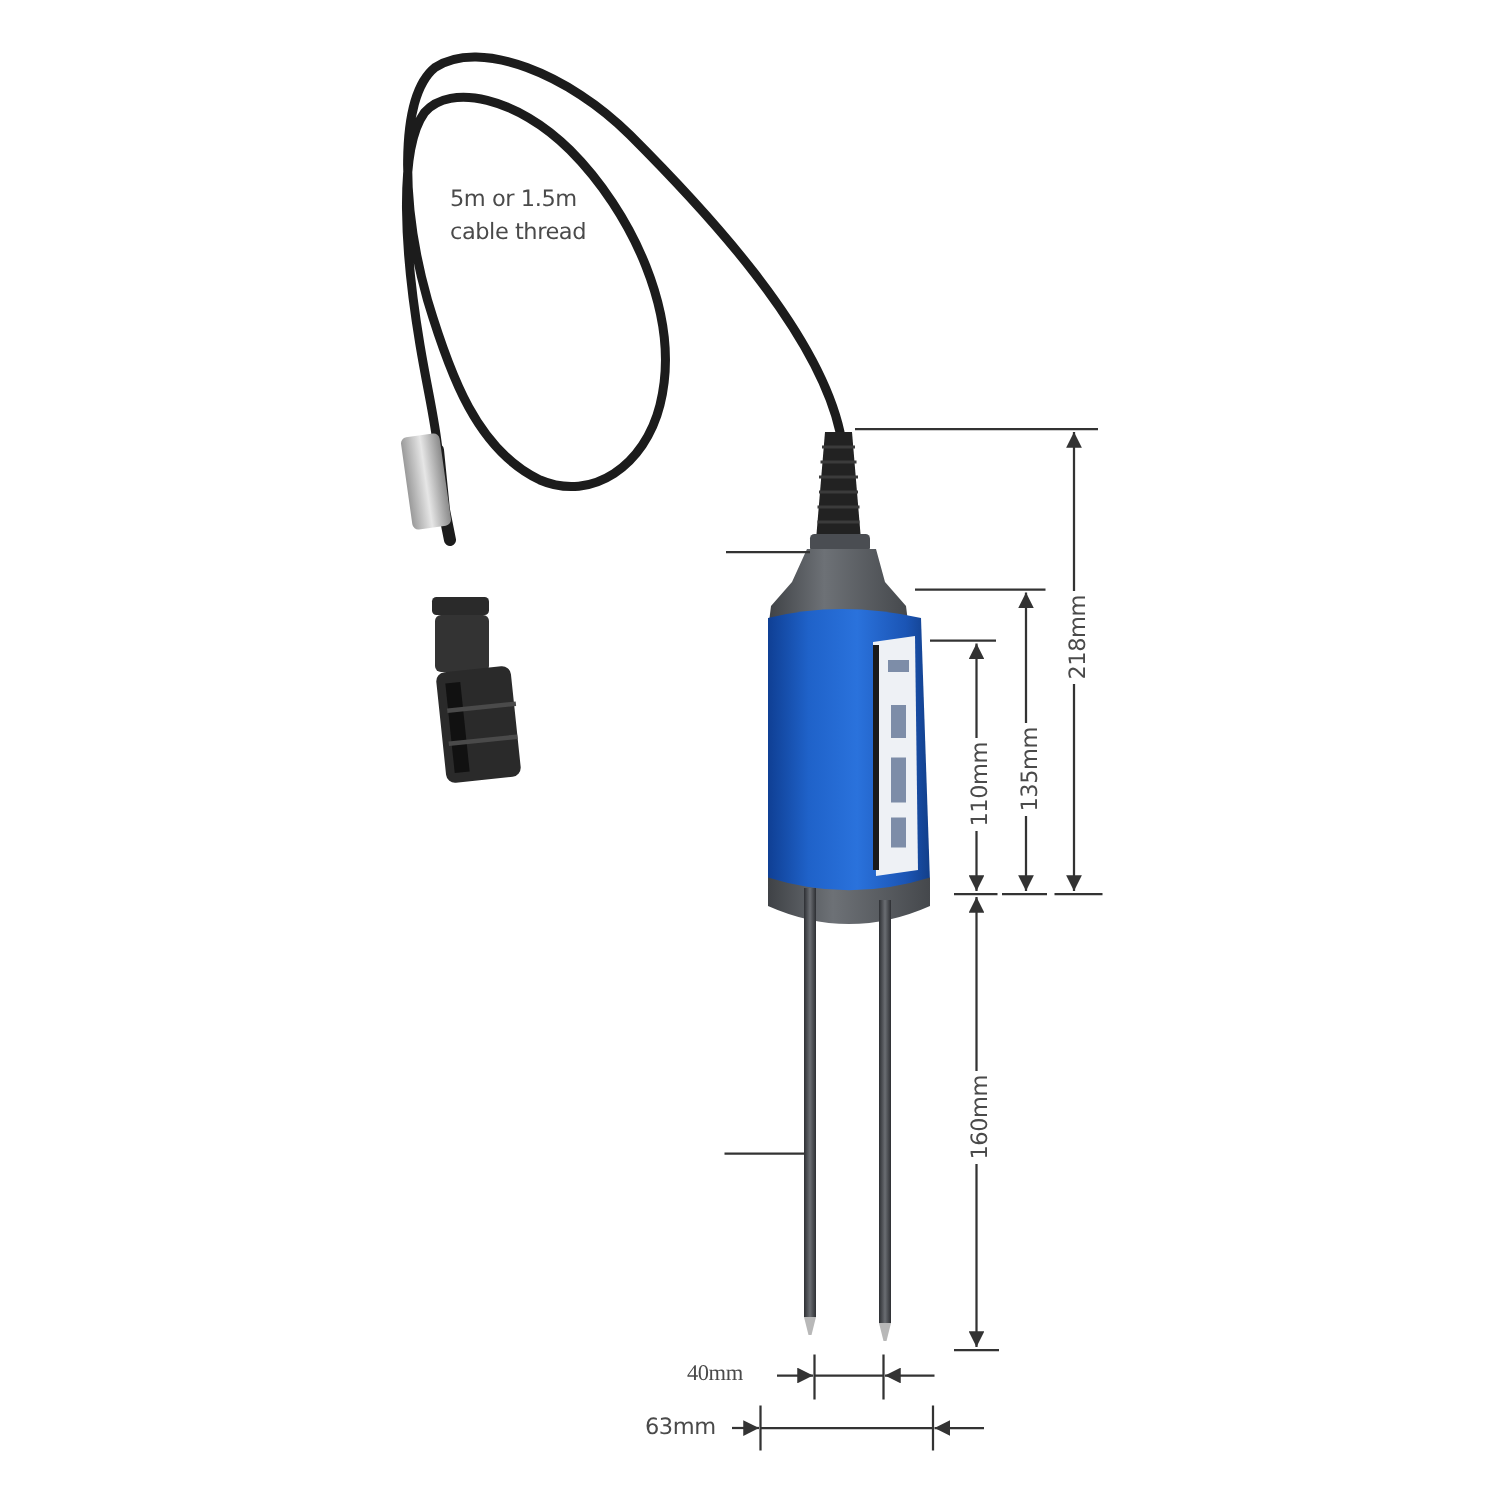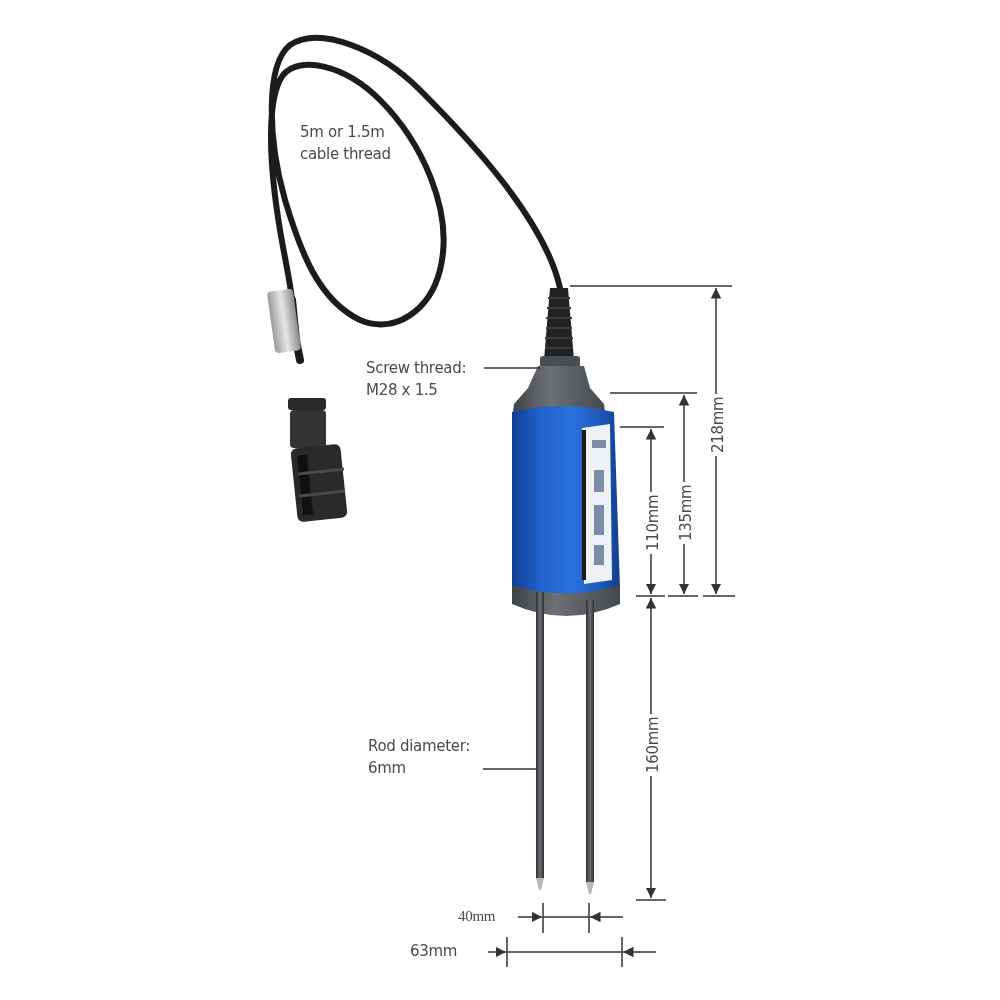--- a/index.html
+++ b/index.html
@@ -131,30 +131,22 @@
       <line x1="507" y1="952" x2="622" y2="952"></line>
       <line x1="656" y1="952" x2="623" y2="952" marker-end="url(#arrowEnd)"></line>
     </g>
   </svg>
 
   <div class="label" style="left:300px;top:121px;">
     <div>5m or 1.5m</div>
     <div>cable thread</div>
   </div>
 
-  <div class="label" style="left:366px;top:357px;">
-    <div>Screw thread:</div>
-    <div>M28 x 1.5</div>
-  </div>
 
-  <div class="label" style="left:368px;top:735px;">
-    <div>Rod diameter:</div>
-    <div>6mm</div>
-  </div>
 
   <div class="vlabel" style="left:687px;top:414px;width:56px;text-align:center;">218mm</div>
   <div class="vlabel" style="left:655px;top:502px;width:56px;text-align:center;">135mm</div>
   <div class="vlabel" style="left:622px;top:512px;width:56px;text-align:center;">110mm</div>
   <div class="vlabel" style="left:622px;top:734px;width:56px;text-align:center;">160mm</div>
 
   <div class="label" style="left:458px;top:905px;font-family:Liberation Serif, serif;">40mm</div>
-  <div class="label" style="left:410px;top:940px;">63mm</div>
+  <div class="label" style="left:430px;top:940px;">63mm</div>
 </div>
 
 </body></html>

